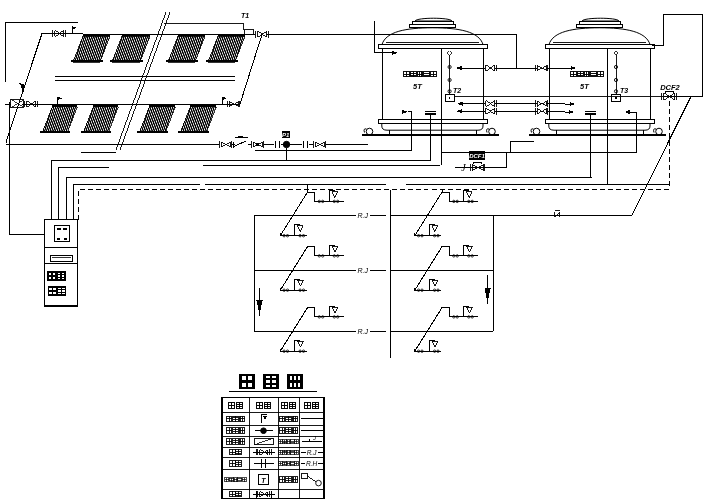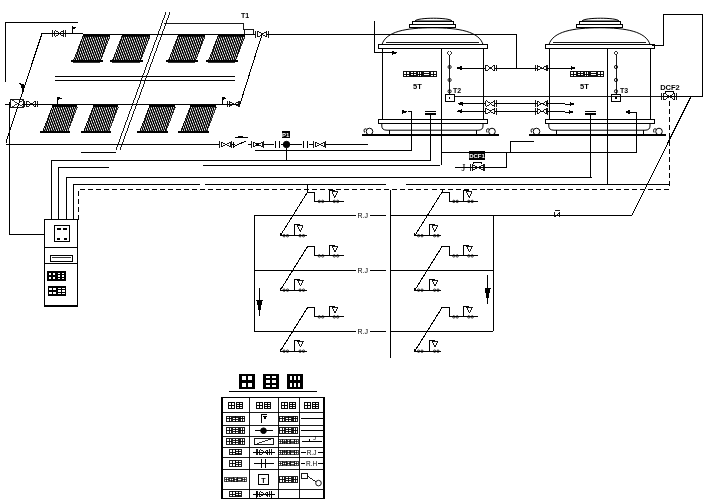--- a/index.html
+++ b/index.html
@@ -1,15 +1,15 @@
 <!DOCTYPE html>
 <html><head><meta charset="utf-8"><title>Solar Water Heating Schematic</title>
 <style>
 html,body{margin:0;padding:0;background:#fff;font-family:"Liberation Sans",sans-serif;}
-#wrap{width:717px;height:503px;overflow:hidden;}
+#wrap{width:717px;height:503px;overflow:hidden;font-style:italic;}
 </style></head>
 <body>
 <div id="wrap">
 <svg xmlns="http://www.w3.org/2000/svg" width="717" height="503" viewBox="0 0 717 503" shape-rendering="crispEdges">
 <defs>
 <pattern id="hatch" width="2.1" height="2.1" patternUnits="userSpaceOnUse" patternTransform="rotate(-21)">
           <rect width="2.1" height="2.1" fill="#fff"></rect>
           <rect width="1.6" height="2.1" fill="#000"></rect>
         </pattern>
 <g id="br">

